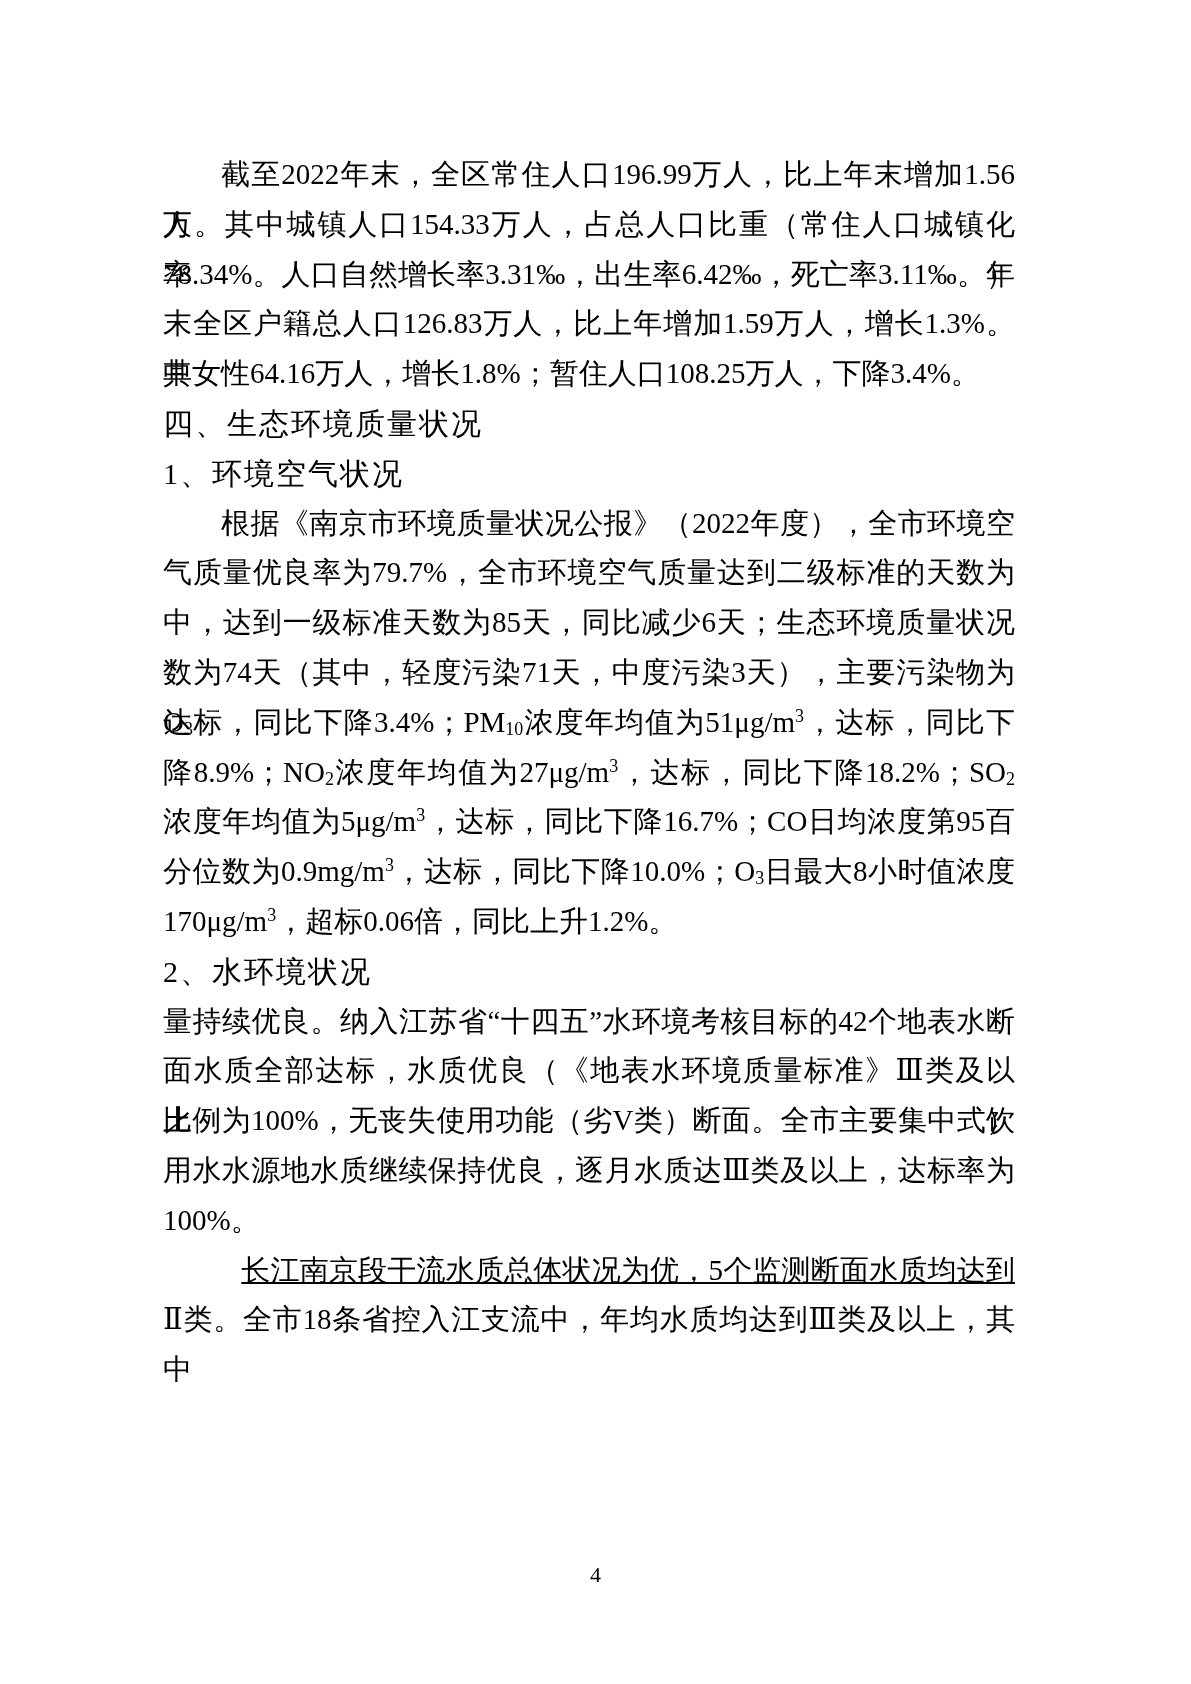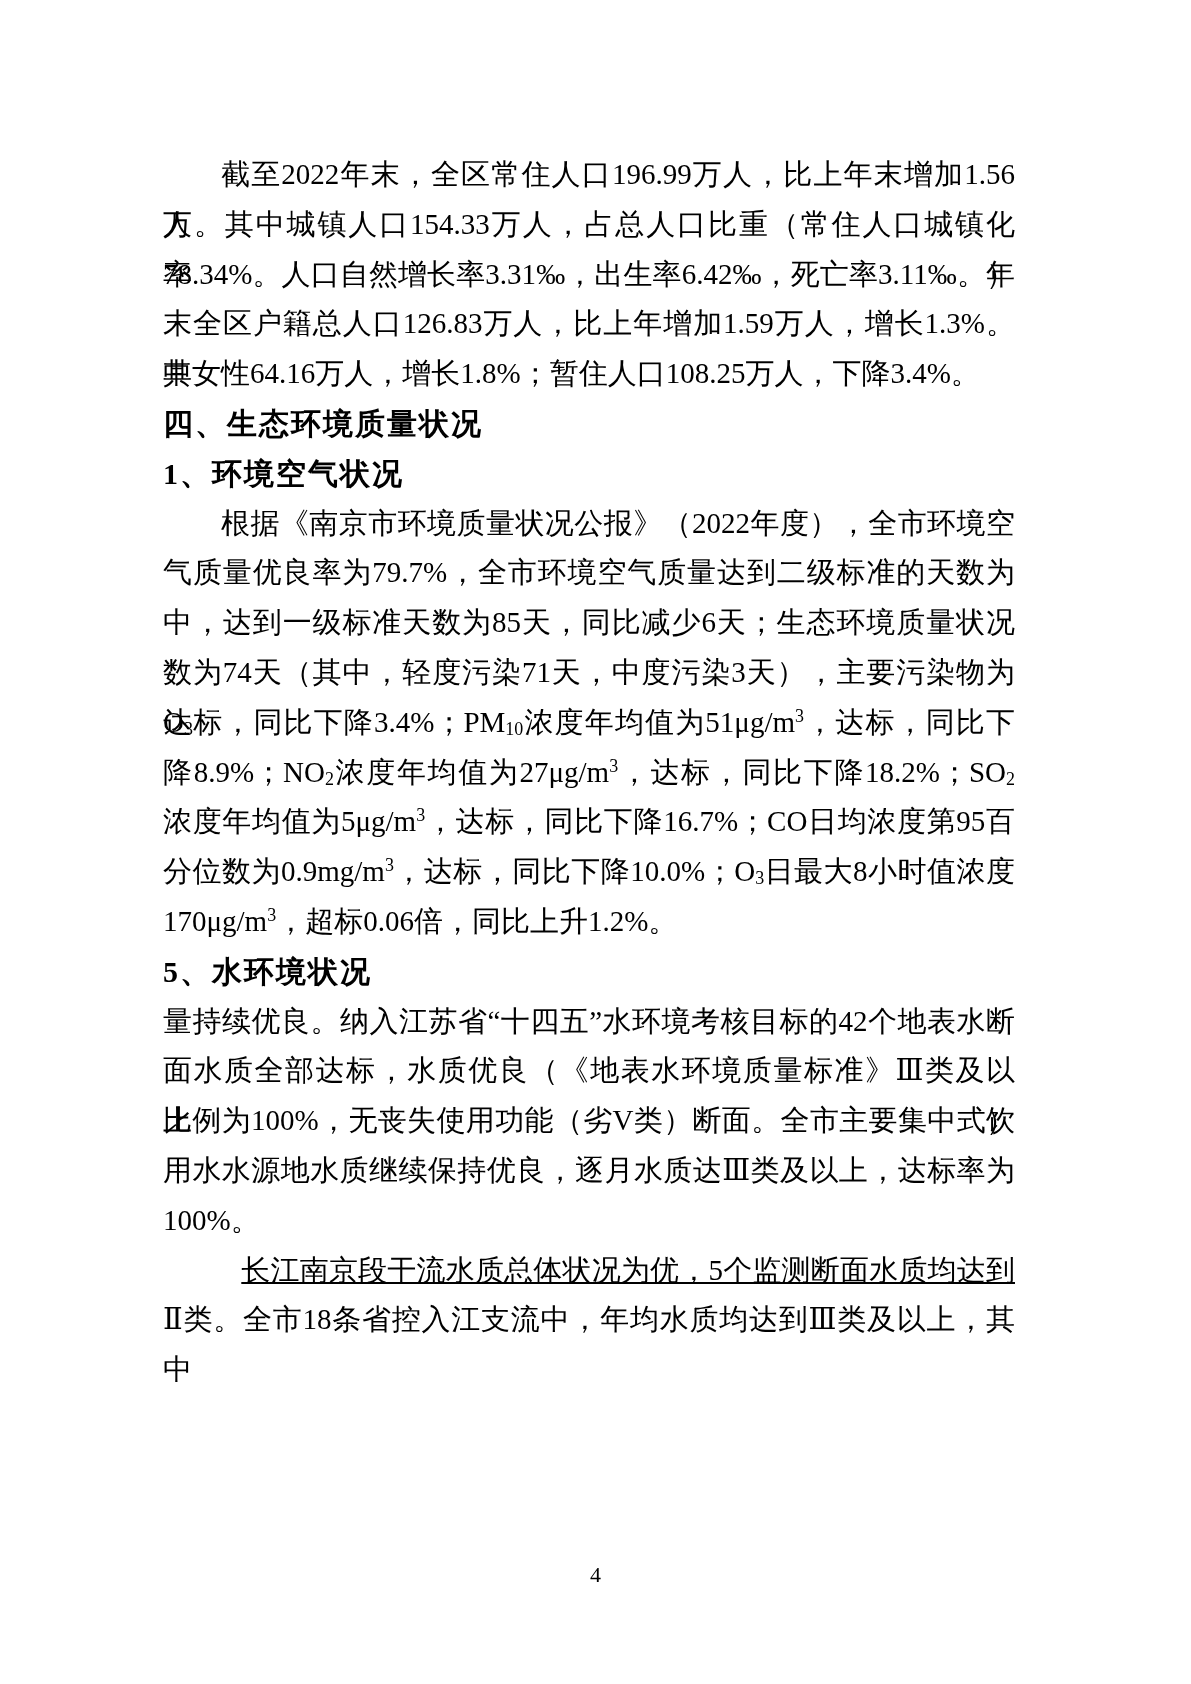--- a/index.html
+++ b/index.html
@@ -31,21 +31,21 @@
     text-align-last: justify;
     text-justify: inter-character;
     white-space: normal;
     overflow: visible;
   }
   .line.para-end {
     text-align: right;
     text-align-last: left;
   }
   .line.heading {
-    font-weight: 700;
+    font-weight: 400;
     font-size: 30px;
     text-align: left;
     text-align-last: left;
     letter-spacing: 2px;
   }
   .line sub, .line sup {
     font-size: 0.62em;
     line-height: 0;
   }
   .line sup { vertical-align: 0.55em; }
@@ -74,21 +74,21 @@
       <div class="line heading para-end">1、环境空气状况</div>
       <div class="line" style="text-indent: 2em;">根据《南京市环境质量状况公报》（2022年度），全市环境空</div>
       <div class="line">气质量优良率为79.7%，全市环境空气质量达到二级标准的天数为</div>
       <div class="line">中，达到一级标准天数为85天，同比减少6天；生态环境质量状况</div>
       <div class="line">数为74天（其中，轻度污染71天，中度污染3天），主要污染物为O<sub>3</sub></div>
       <div class="line">达标，同比下降3.4%；PM<sub>10</sub>浓度年均值为51μg/m<sup>3</sup>，达标，同比下</div>
       <div class="line">降8.9%；NO<sub>2</sub>浓度年均值为27μg/m<sup>3</sup>，达标，同比下降18.2%；SO<sub>2</sub></div>
       <div class="line">浓度年均值为5μg/m<sup>3</sup>，达标，同比下降16.7%；CO日均浓度第95百</div>
       <div class="line">分位数为0.9mg/m<sup>3</sup>，达标，同比下降10.0%；O<sub>3</sub>日最大8小时值浓度</div>
       <div class="line para-end">170μg/m<sup>3</sup>，超标0.06倍，同比上升1.2%。</div>
-      <div class="line heading para-end">5、水环境状况</div>
+      <div class="line heading para-end">2、水环境状况</div>
       <div class="line">量持续优良。纳入江苏省“十四五”水环境考核目标的42个地表水断</div>
       <div class="line">面水质全部达标，水质优良（《地表水环境质量标准》Ⅲ类及以上）</div>
       <div class="line">比例为100%，无丧失使用功能（劣V类）断面。全市主要集中式饮</div>
       <div class="line">用水水源地水质继续保持优良，逐月水质达Ⅲ类及以上，达标率为</div>
       <div class="line para-end">100%。</div>
       <div class="line" style="text-indent: 2.7em; text-decoration: underline;">长江南京段干流水质总体状况为优，5个监测断面水质均达到</div>
       <div class="line">Ⅱ类。全市18条省控入江支流中，年均水质均达到Ⅲ类及以上，其中</div>
     </div>
   <div class="page-number">4</div>
 </div>

